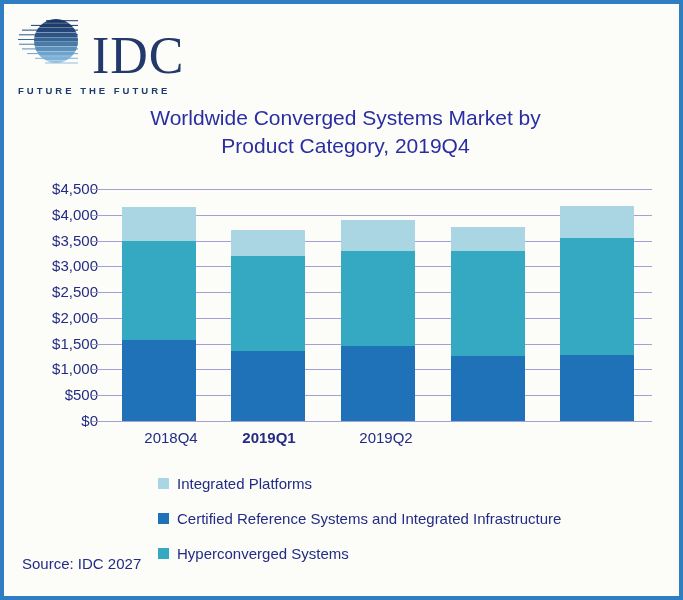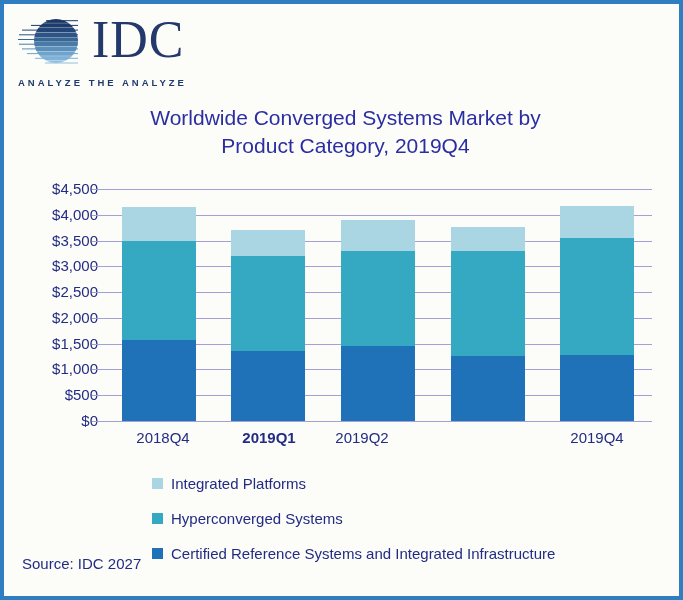--- a/index.html
+++ b/index.html
@@ -15,21 +15,21 @@
     border:4px solid #2F7EC2;
     overflow:hidden;
   }
   
   .logo{position:absolute;left:14px;top:12px;}
   .logo-row{display:flex;align-items:flex-start;}
   .brand{
     font-family:"Liberation Serif", serif;
     font-size:52px;line-height:44px;
     color:#24396B;letter-spacing:1px;
-    margin-left:10px;margin-top:2px;
+    margin-left:10px;margin-top:18px;
   }
   .tagline{
     margin-top:7px;
     font-size:9.5px;font-weight:bold;
     letter-spacing:3px;color:#1E3A6E;
     white-space:nowrap;
   }
   
   .title{
     position:absolute;left:0;top:100px;width:683px;
@@ -51,21 +51,21 @@
   .ylab{
     position:absolute;right:0;width:94px;
     text-align:right;font-size:15px;color:#232C84;
   }
   .xlabels{position:absolute;left:100px;top:425px;width:548px;height:20px;}
   .xlab{
     position:absolute;width:110px;text-align:center;
     font-size:15px;color:#232C84;
   }
   
-  .legend{position:absolute;left:148px;top:462px;}
+  .legend{position:absolute;left:154px;top:462px;}
   .legend-row{display:flex;align-items:center;height:35px;}
   .swatch{width:11px;height:11px;margin-right:8px;flex:none;}
   .legend-label{font-size:15px;color:#232C84;}
   
   .source{
     position:absolute;left:18px;top:551px;
     font-size:15px;color:#232C84;
   }
 </style>
 </head>
@@ -105,21 +105,21 @@
             <rect x="0" y="26" width="64" height="4.4" fill="#497BA8"></rect>
             <rect x="0" y="30.7" width="64" height="4.4" fill="#5C90BC"></rect>
             <rect x="0" y="35.4" width="64" height="4.4" fill="#6FA3CC"></rect>
             <rect x="0" y="40.1" width="64" height="4.4" fill="#80B2D8"></rect>
             <rect x="0" y="44.8" width="64" height="4.4" fill="#8FBFE0"></rect>
           </g>
         </svg>
       </span>
       <span class="brand">IDC</span>
     </div>
-    <div class="tagline">ANALYZE THE ANALYZE</div>
+    <div class="tagline">FUTURE THE FUTURE</div>
   </div>
 
   <div class="title">
     <div>Worldwide Converged Systems Market by</div>
     <div>Product Category, 2019Q4</div>
   </div>
 
   <div class="ylabels">
       <div class="ylab" style="top: -9px;">$4,500</div>
       <div class="ylab" style="top: 17px;">$4,000</div>
@@ -153,36 +153,35 @@
       <div class="bar-seg" title="Hyperconverged Systems 2019Q2" style="left: 237px; width: 74px; bottom: 75.0133px; height: 94.6044px; background: rgb(53, 169, 193);"></div>
       <div class="bar-seg" title="Integrated Platforms 2019Q2" style="left: 237px; width: 74px; bottom: 169.618px; height: 31.4489px; background: rgb(169, 214, 226);"></div>
       <div class="bar-seg" title="Certified Reference Systems and Integrated Infrastructure 2019Q3" style="left: 347px; width: 74px; bottom: 0px; height: 64.96px; background: rgb(31, 114, 184);"></div>
       <div class="bar-seg" title="Hyperconverged Systems 2019Q3" style="left: 347px; width: 74px; bottom: 64.96px; height: 105.431px; background: rgb(53, 169, 193);"></div>
       <div class="bar-seg" title="Integrated Platforms 2019Q3" style="left: 347px; width: 74px; bottom: 170.391px; height: 23.9733px; background: rgb(169, 214, 226);"></div>
       <div class="bar-seg" title="Certified Reference Systems and Integrated Infrastructure 2019Q4" style="left: 456px; width: 74px; bottom: 0px; height: 66.5067px; background: rgb(31, 114, 184);"></div>
       <div class="bar-seg" title="Hyperconverged Systems 2019Q4" style="left: 456px; width: 74px; bottom: 66.5067px; height: 116.258px; background: rgb(53, 169, 193);"></div>
       <div class="bar-seg" title="Integrated Platforms 2019Q4" style="left: 456px; width: 74px; bottom: 182.764px; height: 31.9644px; background: rgb(169, 214, 226);"></div>
     </div>
   <div class="xlabels">
-      <div class="xlab" style="left: 4px;">2018Q4</div>
+      <div class="xlab" style="left: 12px;">2018Q4</div>
       <div class="xlab" style="left: 110px; font-weight: bold;">2019Q1</div>
-      <div class="xlab" style="left: 203px;">2019Q2</div>
-      <div class="xlab" style="left: 438px;">2019Q4</div>
+      <div class="xlab" style="left: 227px;">2019Q2</div>
     </div>
 
   <div class="legend">
       <div class="legend-row">
         <span class="swatch" style="background: rgb(169, 214, 226);"></span>
         <span class="legend-label">Integrated Platforms</span>
       </div>
       <div class="legend-row">
+        <span class="swatch" style="background: rgb(31, 114, 184);"></span>
+        <span class="legend-label">Certified Reference Systems and Integrated Infrastructure</span>
+      </div>
+      <div class="legend-row">
         <span class="swatch" style="background: rgb(53, 169, 193);"></span>
         <span class="legend-label">Hyperconverged Systems</span>
-      </div>
-      <div class="legend-row">
-        <span class="swatch" style="background: rgb(31, 114, 184);"></span>
-        <span class="legend-label">Certified Reference Systems and Integrated Infrastructure</span>
       </div>
     </div>
 
   <div class="source">Source: IDC 2027</div>
 
 </div>
 
 </body></html>

